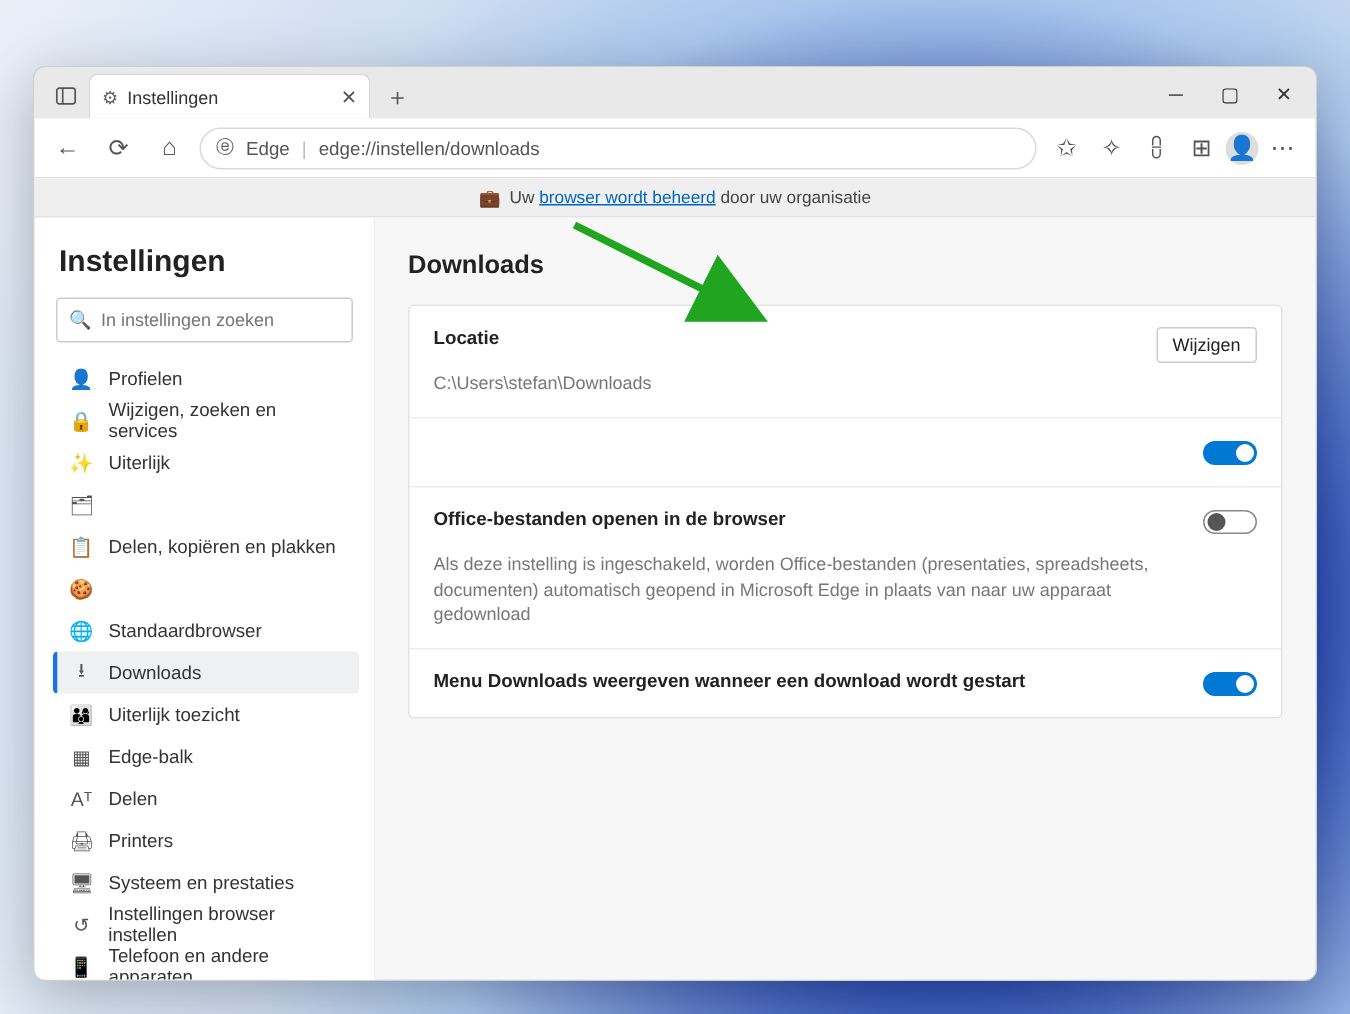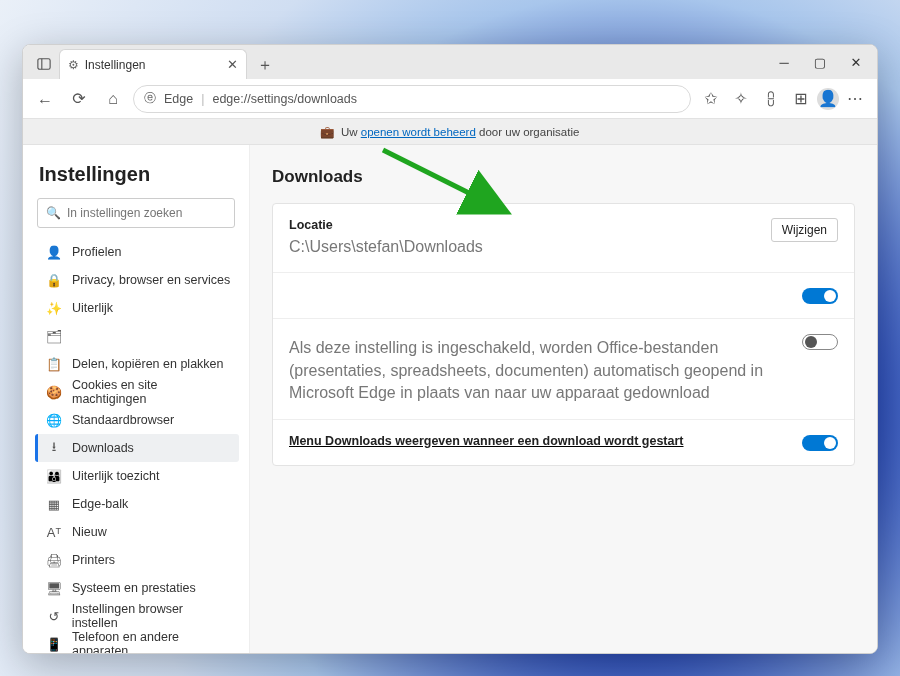--- a/index.html
+++ b/index.html
@@ -44,24 +44,24 @@
   .search { height:30px; border:1px solid #ccc; border-radius:3px; display:flex; align-items:center; padding:0 8px; gap:6px; margin:0 4px 10px 4px; font-size:12px; color:#666;}
   .search input { border:none; outline:none; flex:1; font-size:12px; color:#333; background:transparent;}
   .nav-item { display:flex; align-items:center; gap:10px; height:28px; padding:0 8px; font-size:12.5px; color:#333; border-radius:3px; cursor:default; border-left:3px solid transparent; margin-left:2px;}
   .nav-item.active { background:#eef0f2; border-left:3px solid #1a73e8;}
   .nav-item .ico { width:16px; text-align:center; color:#555; font-size:13px;}
   
   .main { flex:1; padding:22px 22px; overflow-y:auto;}
   .main h2 { font-size:17px; font-weight:600; margin-bottom:16px; color:#222;}
   .card-group { border:1px solid #e3e3e3; border-radius:4px; background:#fff; }
   .card { padding:14px 16px; border-bottom:1px solid #eee; position:relative;}
-  .card:last-child { border-bottom:none;text-decoration:underline;}
+  .card:last-child { border-bottom:none;}
   .card .row { display:flex; align-items:flex-start; justify-content:flex-end; gap:14px;}
   .card .label { font-size:12.5px; font-weight:600; color:#222;}
-  .card .sub { font-size:16px; color:#777; margin-top:4px; line-height:1.4;}
+  .card .sub { font-size:12px; color:#777; margin-top:15px; line-height:1.4;}
   .btn-outline { border:1px solid #ccc; background:#fff; padding:4px 10px; font-size:12px; border-radius:3px; color:#222;}
   .toggle { width:36px; height:16px; border-radius:10px; position:relative; flex-shrink:0; margin-top:1px;}
   .toggle .knob { width:12px; height:12px; border-radius:50%; background:#fff; position:absolute; top:2px;}
   .toggle.on { background:#0078d4;}
   .toggle.on .knob { right:2px;}
   .toggle.off { background:#fff; border:1px solid #888;}
   .toggle.off .knob { left:2px; background:#555; top:1px;}
   
   .arrow { position:absolute; pointer-events:none; }
   svg { display:block; }
@@ -92,89 +92,88 @@
   </div>
 
   <div class="toolbar">
     <div class="tbtn">←</div>
     <div class="tbtn">⟳</div>
     <div class="tbtn">⌂</div>
     <div class="addr">
       <span class="edge-logo">ⓔ</span>
       <span>Edge</span>
       <span class="sep">|</span>
-      <span>edge://settings/downloads</span>
+      <span>edge://instellen/downloads</span>
     </div>
     <div class="right-icons">
       <div class="tbtn">✩</div>
       <div class="tbtn">✧</div>
       <div class="tbtn">⩉</div>
       <div class="tbtn">⊞</div>
       <div class="avatar">👤</div>
       <div class="tbtn">⋯</div>
     </div>
   </div>
 
   <div class="banner">
     <span>💼</span>
     <span>
-      <span>Uw </span><a href="#">openen wordt beheerd</a><span> door uw organisatie</span>
+      <span>Uw </span><a href="#">browser wordt beheerd</a><span> door uw organisatie</span>
     </span>
   </div>
 
   <div class="content">
     <div class="sidebar">
       <h1>Instellingen</h1>
       <div class="search">
         <span>🔍</span>
         <input type="text" placeholder="In instellingen zoeken" style="">
       </div>
       <div id="nav-list">
           <div class="nav-item">
             <span class="ico">👤</span>
             <span>Profielen</span>
           </div>
           <div class="nav-item">
             <span class="ico">🔒</span>
-            <span>Privacy, browser en services</span>
+            <span>Wijzigen, zoeken en services</span>
           </div>
           <div class="nav-item">
             <span class="ico">✨</span>
             <span>Uiterlijk</span>
           </div>
           <div class="nav-item">
             <span class="ico">🗂</span>
           </div>
           <div class="nav-item">
             <span class="ico">📋</span>
             <span>Delen, kopiëren en plakken</span>
           </div>
           <div class="nav-item">
             <span class="ico">🍪</span>
-            <span>Cookies en site machtigingen</span>
           </div>
           <div class="nav-item">
             <span class="ico">🌐</span>
             <span>Standaardbrowser</span>
           </div>
           <div class="nav-item active">
             <span class="ico">⭳</span>
             <span>Downloads</span>
           </div>
           <div class="nav-item">
             <span class="ico">👨‍👩‍👦</span>
             <span>Uiterlijk toezicht</span>
           </div>
           <div class="nav-item">
             <span class="ico">▦</span>
             <span>Edge-balk</span>
           </div>
           <div class="nav-item">
             <span class="ico">Aᵀ</span>
-            <span>Nieuw</span>
+            <span>Delen</span>
           </div>
           <div class="nav-item">
             <span class="ico">🖨</span>
             <span>Printers</span>
           </div>
           <div class="nav-item">
             <span class="ico">🖥</span>
             <span>Systeem en prestaties</span>
           </div>
           <div class="nav-item">
@@ -205,20 +204,21 @@
               <div style="flex:1">
               </div>
               <div class="toggle on">
                 <div class="knob"></div>
               </div>
             </div>
           </div>
           <div class="card">
             <div class="row">
               <div style="flex:1">
+                <div class="label">Office-bestanden openen in de browser</div>
                 <div class="sub">Als deze instelling is ingeschakeld, worden Office-bestanden (presentaties, spreadsheets, documenten) automatisch geopend in Microsoft Edge in plaats van naar uw apparaat gedownload</div>
               </div>
               <div class="toggle off">
                 <div class="knob"></div>
               </div>
             </div>
           </div>
           <div class="card">
             <div class="row">
               <div style="flex:1">

